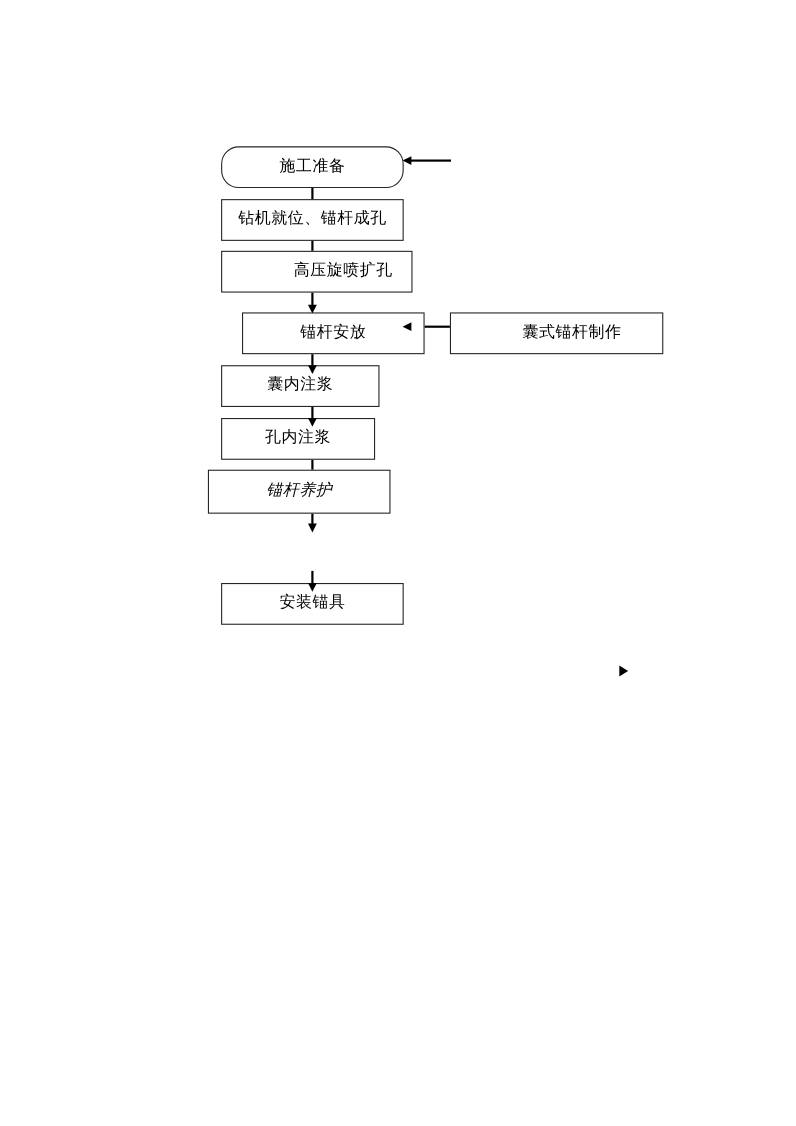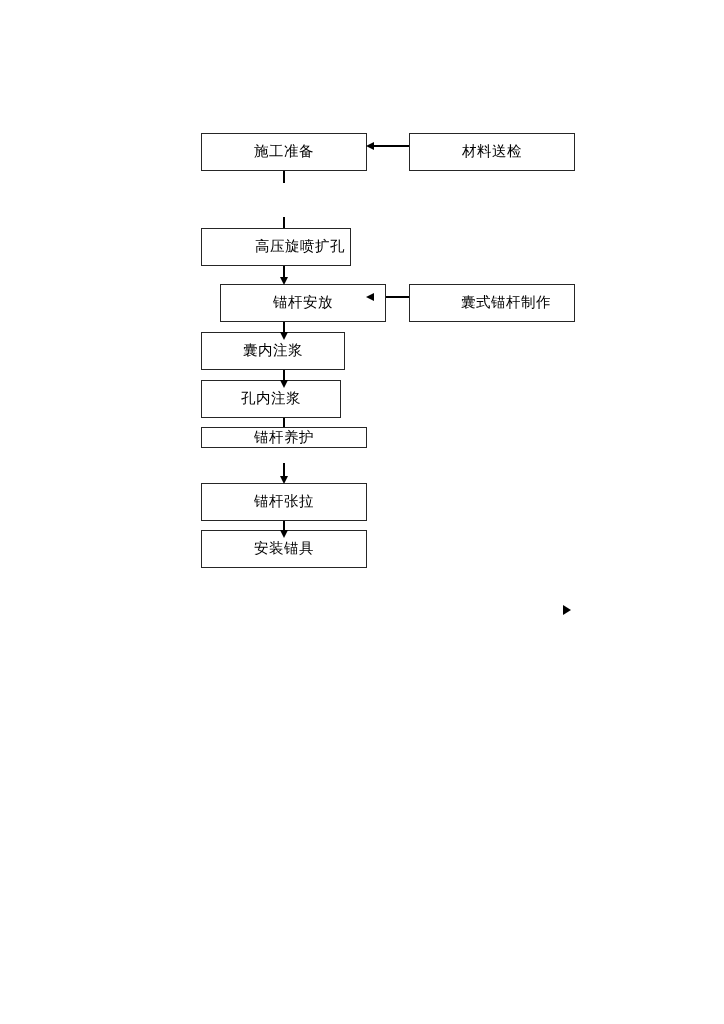--- a/index.html
+++ b/index.html
@@ -81,58 +81,55 @@
     border-bottom: 5px solid transparent;
     border-left: 8px solid #000000;
     z-index: 5;
   }
 </style>
 </head>
 <body>
 
 <div id="canvas">
 
-  <div class="node" style="left:201px; top:133px; width:166px; height:38px;">
+  <div class="node" style="left:201px; top:133px; width:166px; height:38px;border-radius:16px;">
     <span class="node-label">施工准备</span>
   </div>
 
+  <div class="node" style="left:201px; top:181px; width:166px; height:38px;">
+    <span class="node-label">钻机就位、锚杆成孔</span>
+  </div>
 
-  <div class="node" style="left:201px; top:228px; width:150px; height:38px;padding-left:48px;">
+  <div class="node" style="left:201px; top:228px; width:174px; height:38px;padding-left:48px;">
     <span class="node-label">高压旋喷扩孔</span>
   </div>
 
   <div class="node" style="left:201px; top:284px; width:166px; height:38px;margin-left:19px;">
     <span class="node-label">锚杆安放</span>
   </div>
 
   <div class="node" style="left:201px; top:332px; width:144px; height:38px;">
     <span class="node-label">囊内注浆</span>
   </div>
 
   <div class="node" style="left:201px; top:380px; width:140px; height:38px;">
     <span class="node-label">孔内注浆</span>
   </div>
 
-  <div class="node" style="left:201px; top:427px; width:166px; height:21px;">
+  <div class="node" style="left:189px; top:427px; width:166px; height:40px;font-style:italic;">
     <span class="node-label">锚杆养护</span>
   </div>
 
-  <div class="node" style="left:201px; top:483px; width:166px; height:38px;">
-    <span class="node-label">锚杆张拉</span>
-  </div>
 
   <div class="node" style="left:201px; top:530px; width:166px; height:38px;">
     <span class="node-label">安装锚具</span>
   </div>
 
-  <div class="node" style="left:409px; top:133px; width:166px; height:38px;">
-    <span class="node-label">材料送检</span>
-  </div>
 
-  <div class="node" style="left:409px; top:284px; width:166px; height:38px;padding-left:28px;">
+  <div class="node" style="left:409px; top:284px; width:194px; height:38px;padding-left:28px;">
     <span class="node-label">囊式锚杆制作</span>
   </div>
 
   <div class="connector v" style="left:283px; top:169px; height:14px;"></div>
 
   <div class="connector v" style="left:283px; top:217px; height:13px;"></div>
 
   <div class="connector v" style="left:283px; top:264px; height:16px;"></div>
   <div class="arrowhead down" style="left:279.5px; top:277px;"></div>
 

